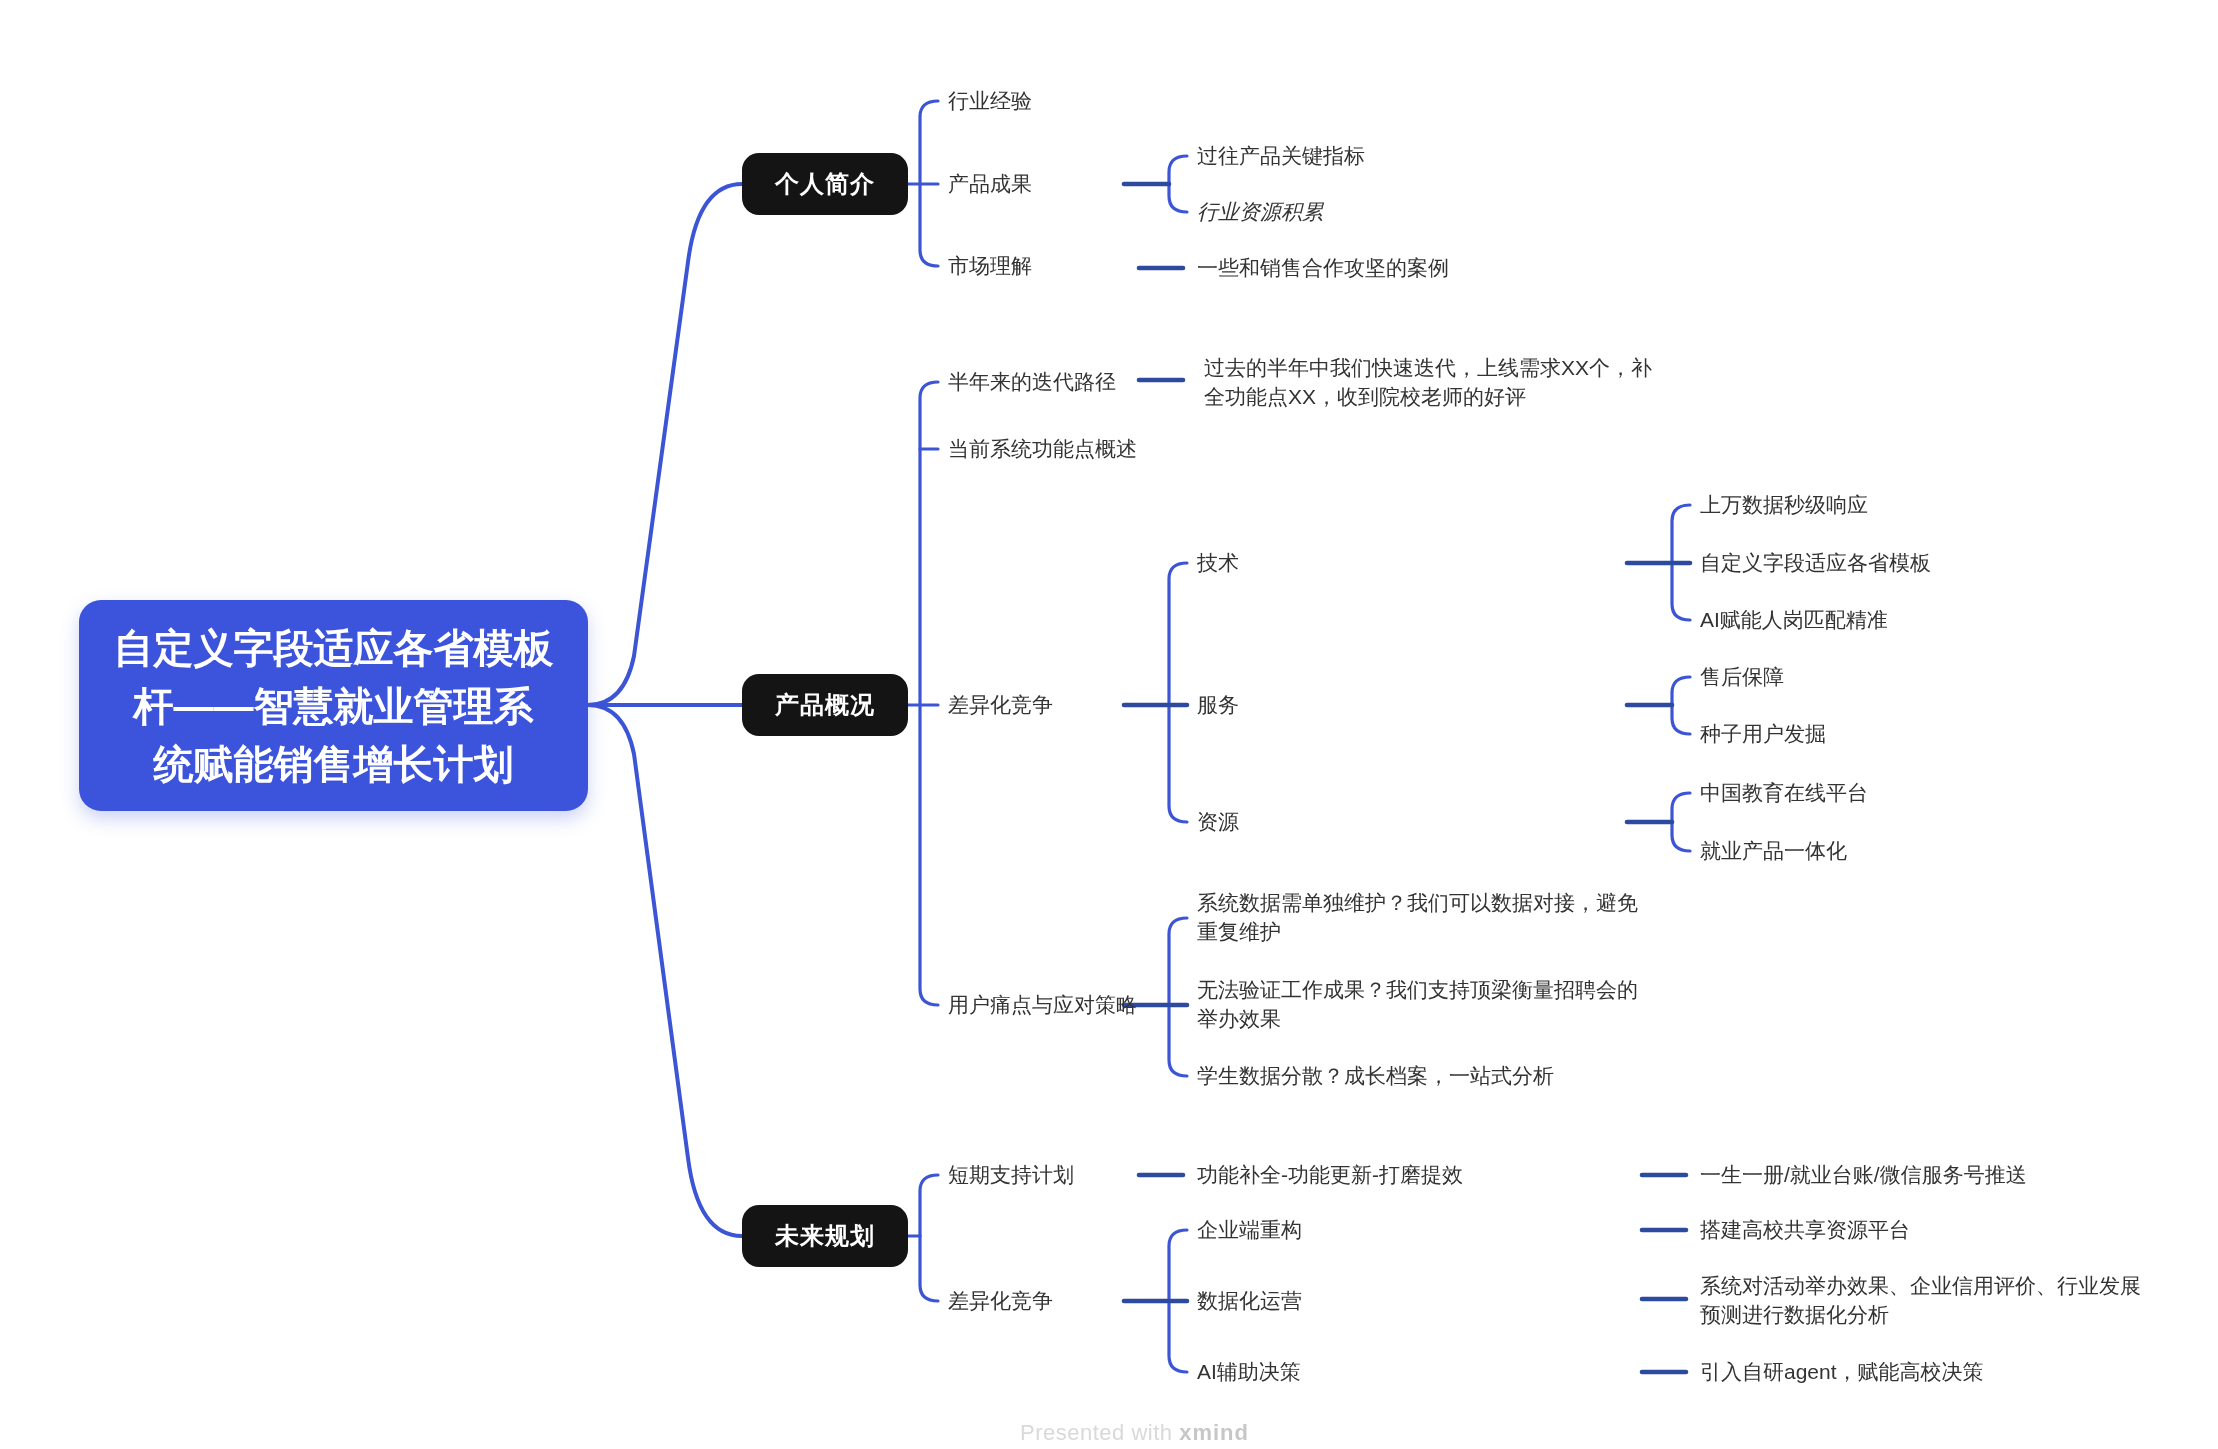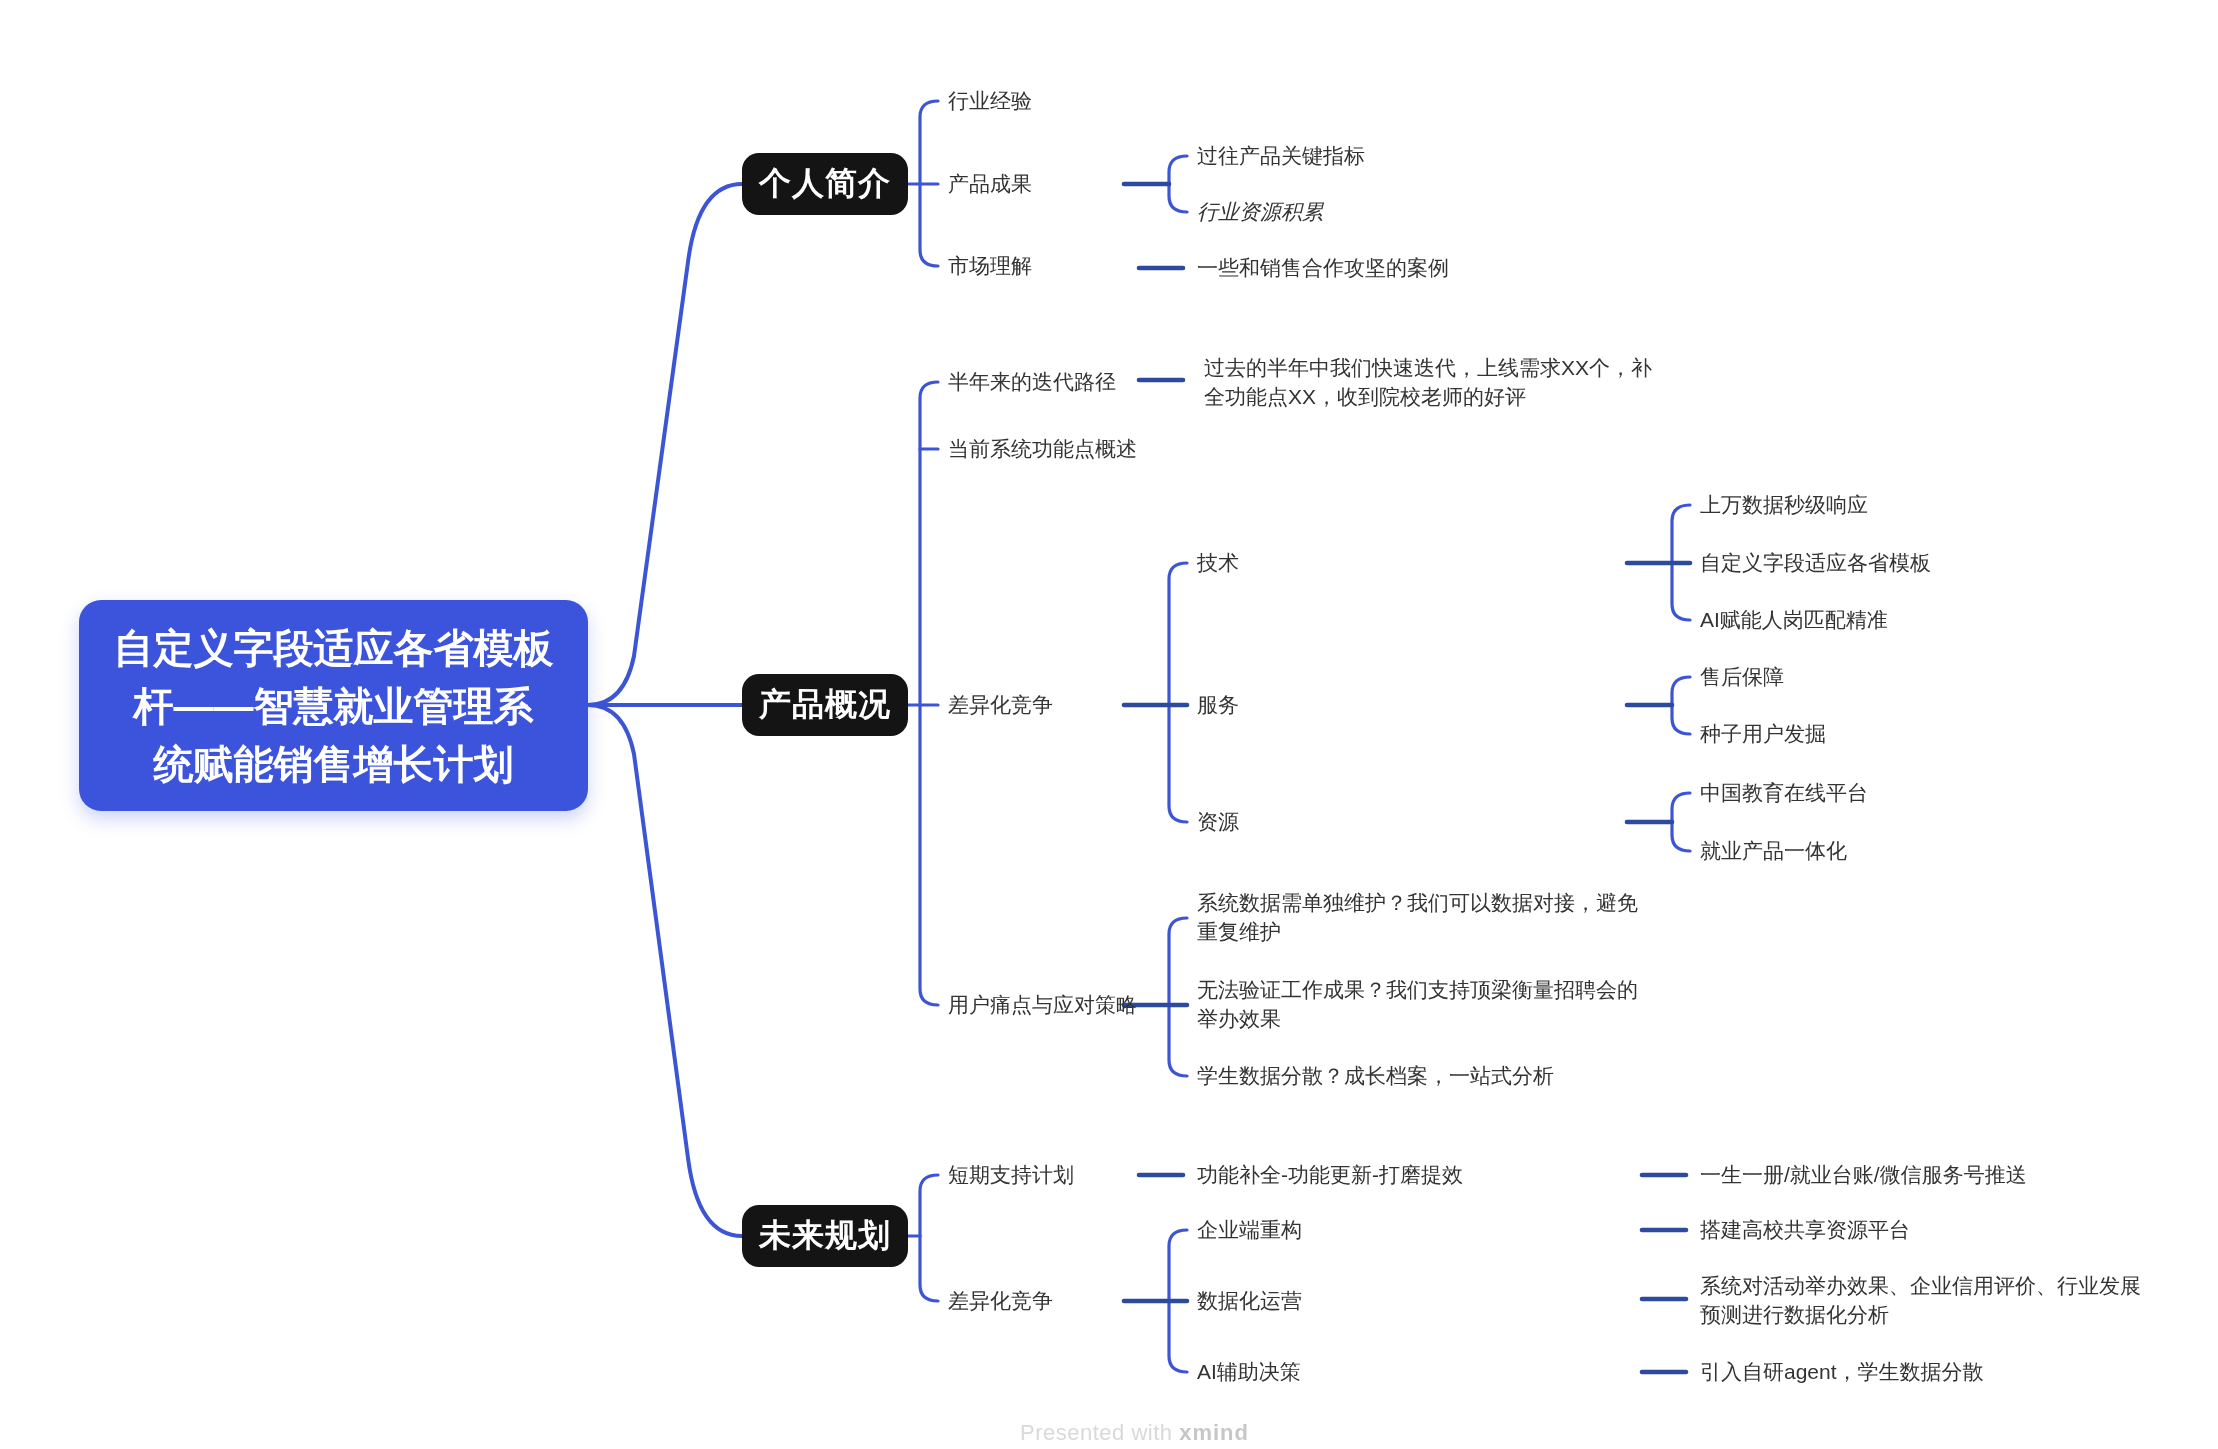--- a/index.html
+++ b/index.html
@@ -20,21 +20,21 @@
     background:#3c53dc;border-radius:22px;color:#ffffff;
     display:flex;flex-direction:column;align-items:center;justify-content:center;
     font-size:40px;font-weight:bold;line-height:1.45;text-align:center;
     box-shadow:0 8px 18px rgba(60,83,220,0.25);
   }
   .section-box{
     position:absolute;left:742px;width:166px;height:62px;
     transform:translateY(-50%);
     background:#141414;border-radius:17px;color:#ffffff;
     display:flex;align-items:center;justify-content:center;
-    font-size:32px;font-weight:bold;letter-spacing:1px;
+    font-size:24px;font-weight:bold;letter-spacing:1px;
   }
   .topic{
     position:absolute;transform:translateY(-50%);
     font-size:21px;color:#333333;white-space:nowrap;line-height:1.36;
   }
   .topic .ln{display:block;white-space:nowrap;}
   .watermark{
     position:absolute;left:1020px;top:1420px;
     font-size:22px;color:#d9d9d9;letter-spacing:0.5px;white-space:nowrap;
   }
@@ -133,21 +133,21 @@
   <div class="topic" style="left:1700px;top:1175px;">一生一册/就业台账/微信服务号推送</div>
   <div class="topic" style="left:948px;top:1301px;">差异化竞争</div>
   <div class="topic" style="left:1197px;top:1230px;">企业端重构</div>
   <div class="topic" style="left:1700px;top:1230px;">搭建高校共享资源平台</div>
   <div class="topic" style="left:1197px;top:1301px;">数据化运营</div>
   <div class="topic" style="left:1700px;top:1301px;">
     <span class="ln">系统对活动举办效果、企业信用评价、行业发展</span>
     <span class="ln">预测进行数据化分析</span>
   </div>
   <div class="topic" style="left:1197px;top:1372px;">AI辅助决策</div>
-  <div class="topic" style="left:1700px;top:1372px;">引入自研agent，学生数据分散</div>
+  <div class="topic" style="left:1700px;top:1372px;">引入自研agent，赋能高校决策</div>
 
   <div class="watermark">
     <span>Presented with</span>
     <span> </span>
     <span class="brand">xmind</span>
   </div>
 
 </div>
 
 </body></html>

